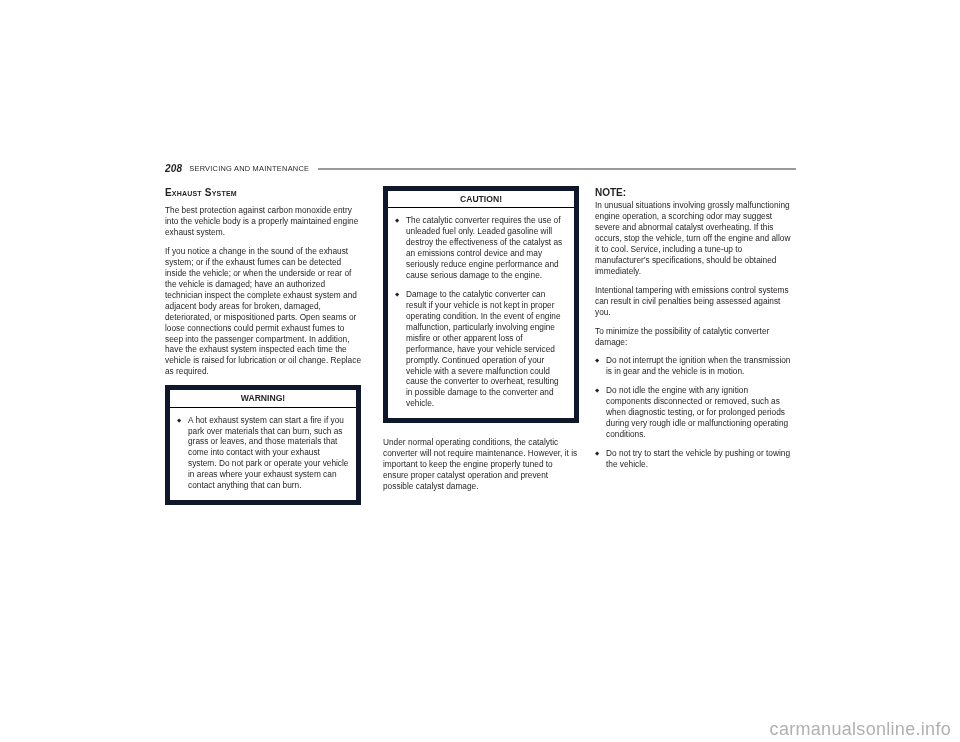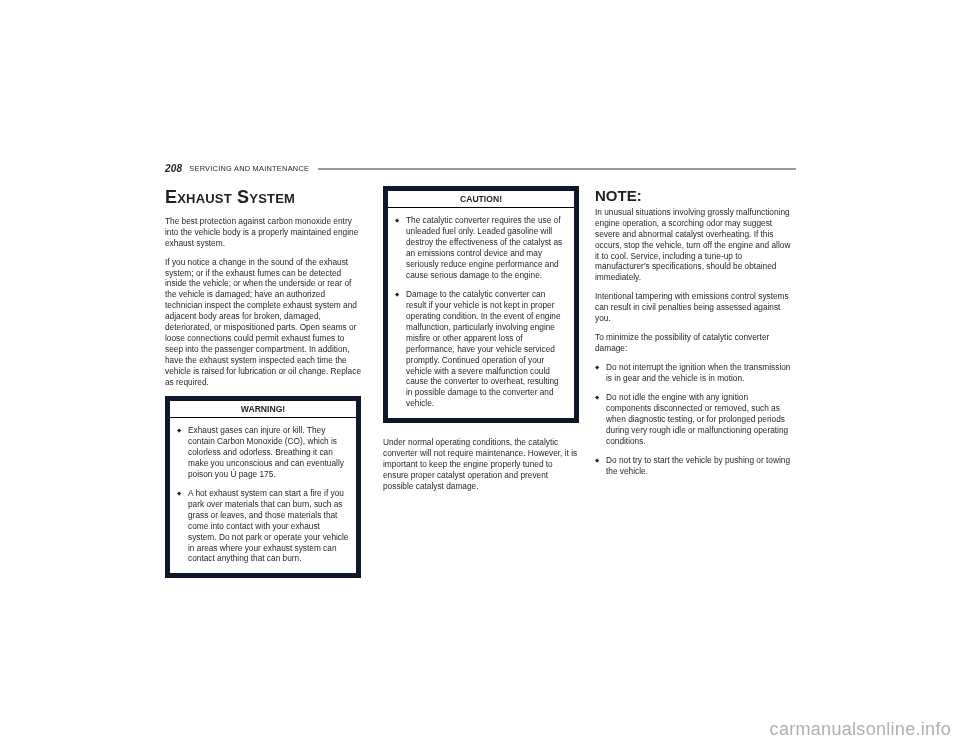--- a/index.html
+++ b/index.html
@@ -23,21 +23,21 @@
   .page-section { font-size: 7.4px; letter-spacing: 0.25px; }
   .header-rule { flex: 1; height: 2px; background: #9a9a9a; margin-left: 9px; margin-top: 1px; }
 
   
   .columns { position: absolute; left: 165px; top: 186px; display: flex; align-items: flex-start; }
   .col { width: 196px; font-size: 8.3px; line-height: 1.32; }
   .col-left { margin-right: 22px; }
   .col-middle { margin-right: 16px; }
 
   .section-title {
-    font-size: 18px;
+    font-size: 10px;
     font-weight: bold;
     font-variant: small-caps;
     letter-spacing: 0.2px;
     margin-bottom: 6px;
   }
   p.body { margin-bottom: 8px; }
   p.body:last-child { margin-bottom: 0; }
 
   
   .alert-box { border: 5px solid #0f172a; margin-top: 4px; background: #fff; }
@@ -48,21 +48,21 @@
     padding: 3px 0 2px 0;
     border-bottom: 1px solid #000;
   }
   .alert-body { padding: 7px 7px 9px 7px; }
 
   .bullet-item { display: flex; margin-bottom: 8px; }
   .bullet-item:last-child { margin-bottom: 0; }
   .bullet-glyph { width: 11px; flex: none; font-size: 5.5px; line-height: 11px; color: #231f20; }
   .bullet-text { flex: 1; }
 
-  .note-label { font-weight: bold; font-size: 15px; margin-bottom: 1px; }
+  .note-label { font-weight: bold; font-size: 10px; margin-bottom: 1px; }
   .after-box { margin-top: 14px; }
   .list-intro { margin-bottom: 6px; }
 
   .watermark {
     position: absolute;
     right: 9px; bottom: 2px;
     font-size: 18px;
     color: #b0b0b0;
     letter-spacing: 0.3px;
   }
@@ -81,24 +81,20 @@
   <div class="columns">
 
     <div class="col col-left">
       <h1 class="section-title">Exhaust System</h1>
       <p class="body">The best protection against carbon monoxide entry into the vehicle body is a properly maintained engine exhaust system.</p>
       <p class="body">If you notice a change in the sound of the exhaust system; or if the exhaust fumes can be detected inside the vehicle; or when the underside or rear of the vehicle is damaged; have an authorized technician inspect the complete exhaust system and adjacent body areas for broken, damaged, deteriorated, or mispositioned parts. Open seams or loose connections could permit exhaust fumes to seep into the passenger compartment. In addition, have the exhaust system inspected each time the vehicle is raised for lubrication or oil change. Replace as required.</p>
 
       <div class="alert-box">
         <div class="alert-title">WARNING!</div>
         <div class="alert-body">
-          <div class="bullet-item">
-            <span class="bullet-glyph">◆</span>
-            <span class="bullet-text">Exhaust gases can injure or kill. They contain Carbon Monoxide (CO), which is colorless and odorless. Breathing it can make you unconscious and can eventually poison you  Ú page 175.</span>
-          </div>
           <div class="bullet-item">
             <span class="bullet-glyph">◆</span>
             <span class="bullet-text">A hot exhaust system can start a fire if you park over materials that can burn, such as grass or leaves, and those materials that come into contact with your exhaust system. Do not park or operate your vehicle in areas where your exhaust system can contact anything that can burn.</span>
           </div>
         </div>
       </div>
     </div>
 
     <div class="col col-middle">
       <div class="alert-box" style="margin-top:0;">

